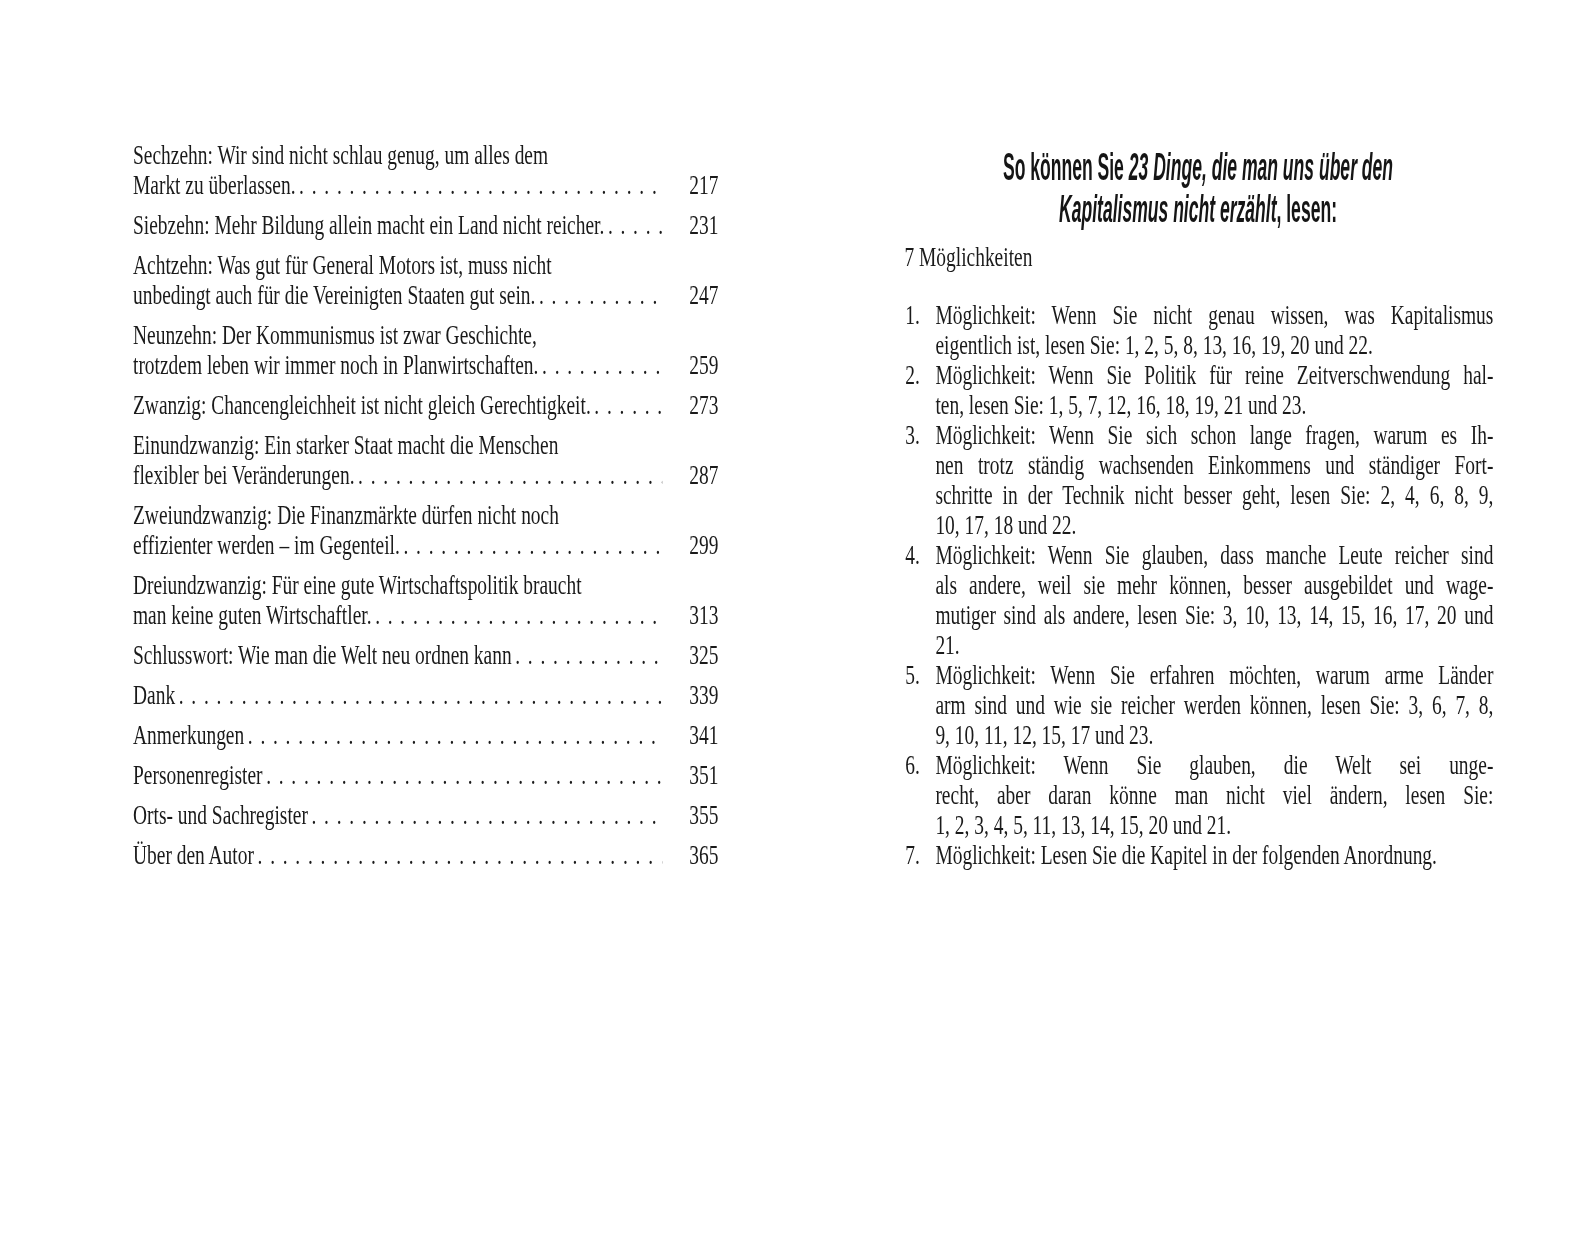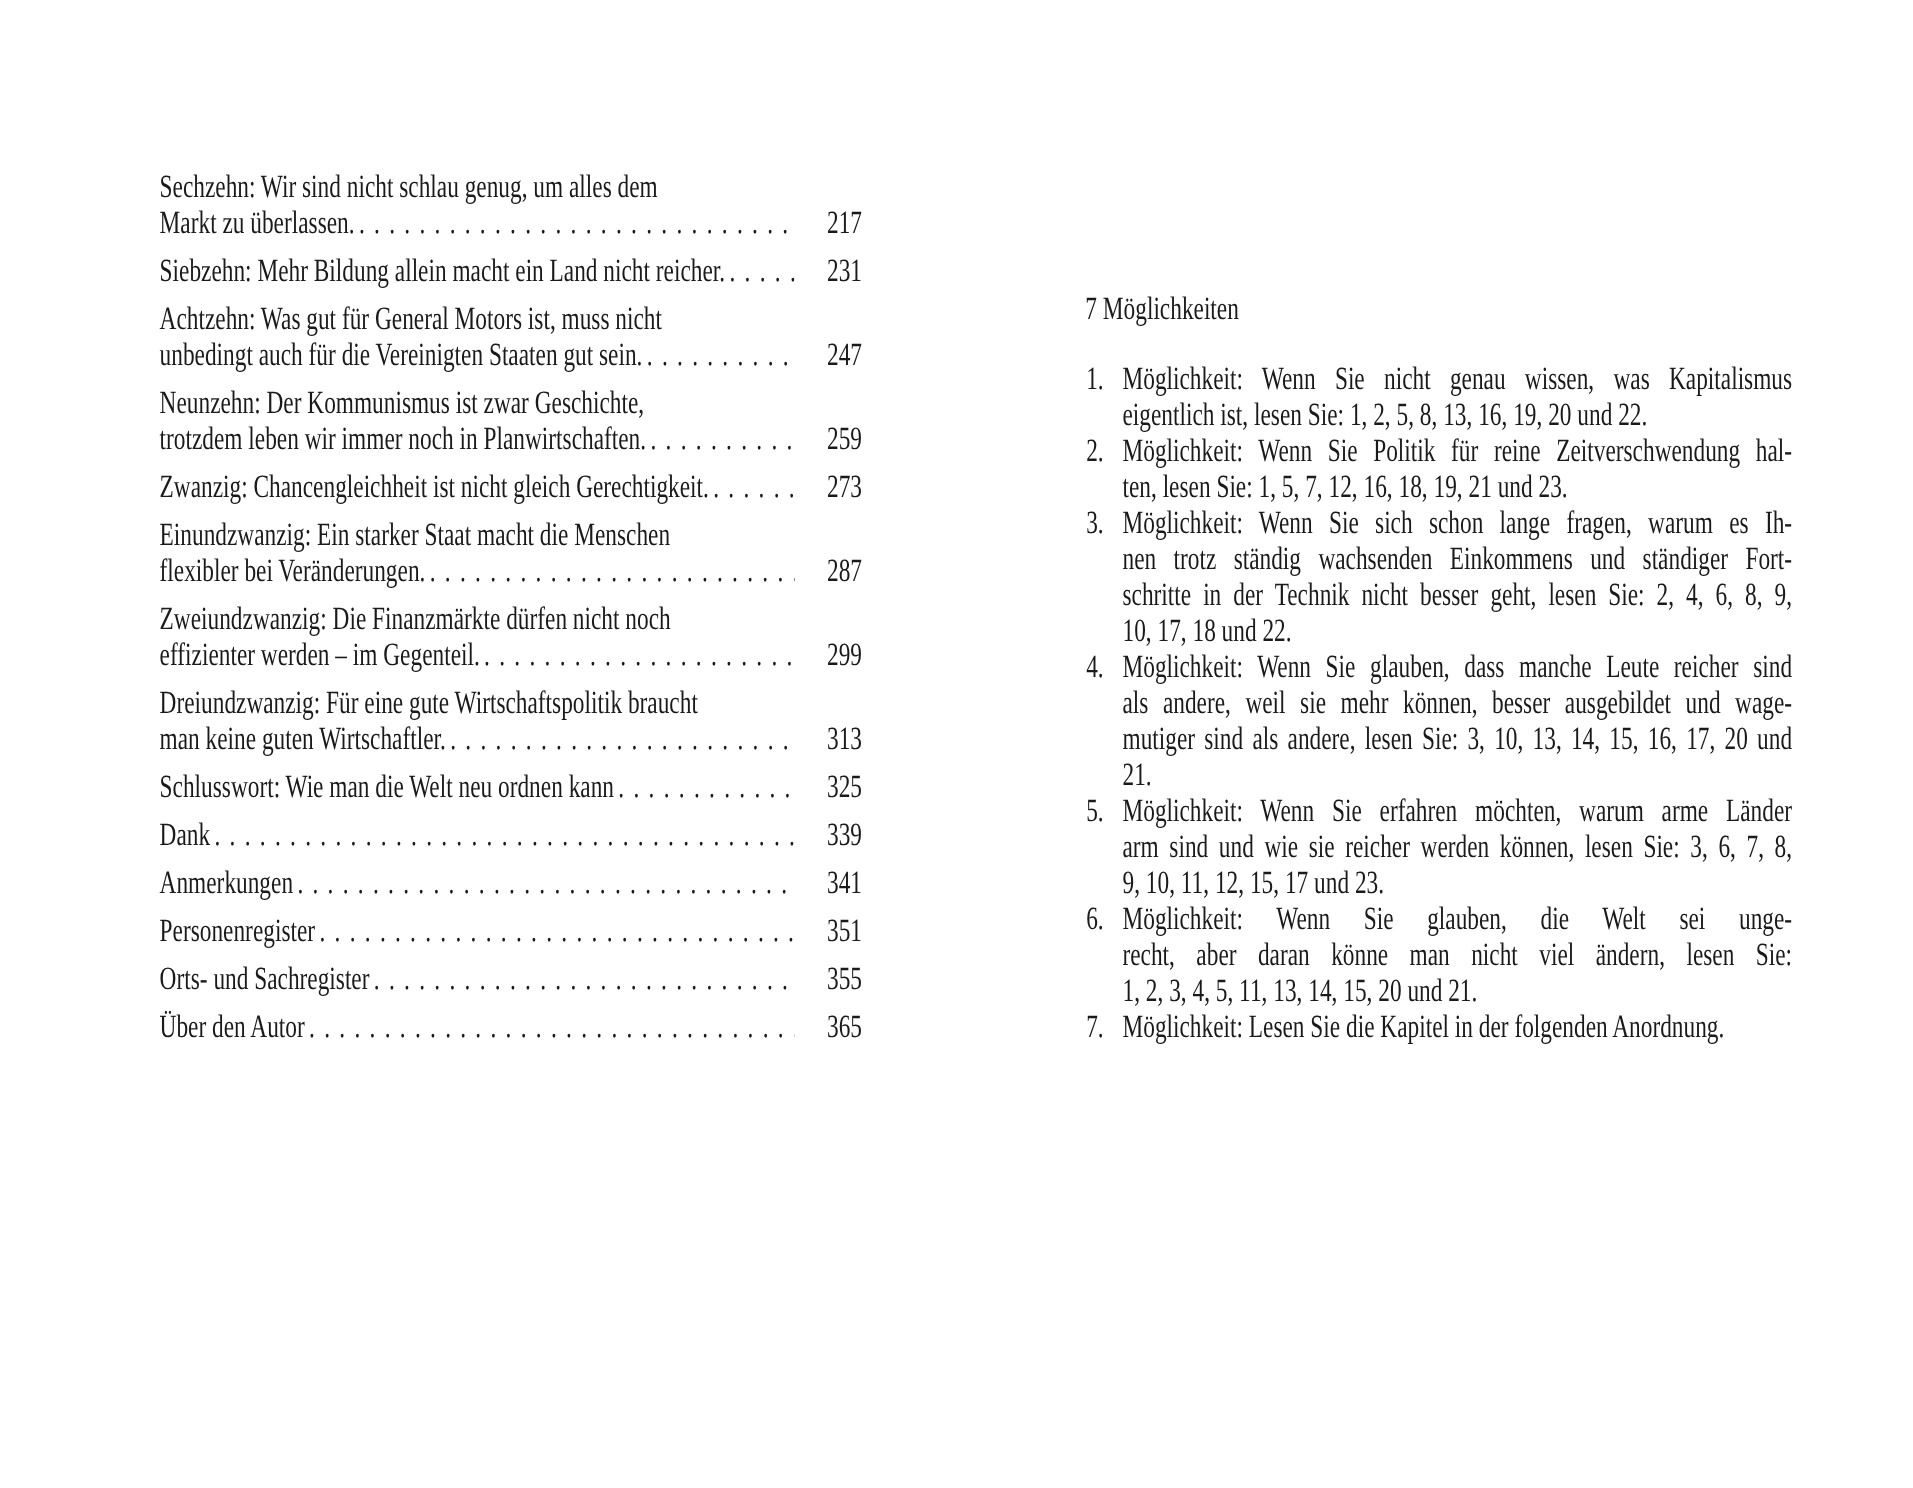--- a/index.html
+++ b/index.html
@@ -192,20 +192,26 @@
             <span class="toc-text">Über den Autor</span>
             <span class="leader">. . . . . . . . . . . . . . . . . . . . . . . . . . . . . . . . . . . . . . . . . . . . . . . . . . . . . . . . . . . . . . . . . . . . . . . . . . . . . . . . . . . . . . . . . . </span>
             <span class="toc-page">365</span>
           </div>
         </div>
       </div>
   </div>
 
   <div class="page page-right">
     <div class="guide-col">
+      <div class="guide-title">
+        <div class="title-scale" id="guide-title-inner">
+            <div class="title-line"><span>So können Sie </span><span class="title-italic">23 Dinge, die man uns über den</span><span></span></div>
+            <div class="title-line"><span></span><span class="title-italic">Kapitalismus nicht erzählt</span><span>, lesen:</span></div>
+          </div>
+      </div>
       <div class="guide-body">
         <div class="subtitle">7 Möglichkeiten</div>
         <div id="guide-list">
             <div class="g-item">
               <div class="g-num">1.</div>
               <div class="g-body">
                 <div class="jl">Möglichkeit: Wenn Sie nicht genau wissen, was Kapitalismus</div>
                 <div class="jl jl-last">eigentlich ist, lesen Sie: 1, 2, 5, 8, 13, 16, 19, 20 und 22.</div>
               </div>
             </div>

